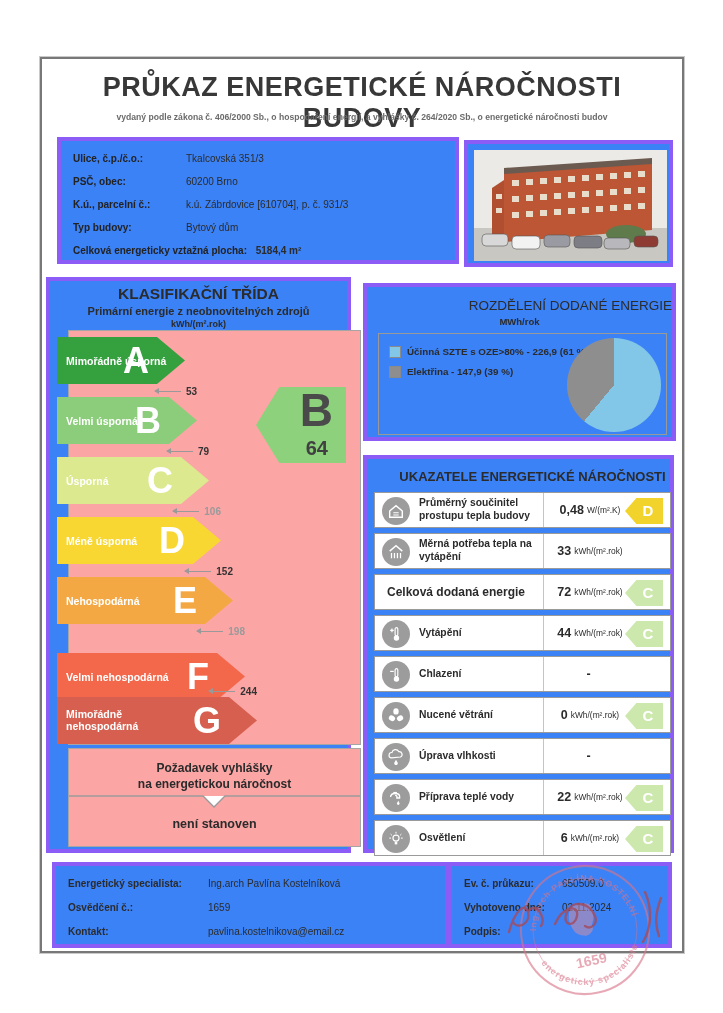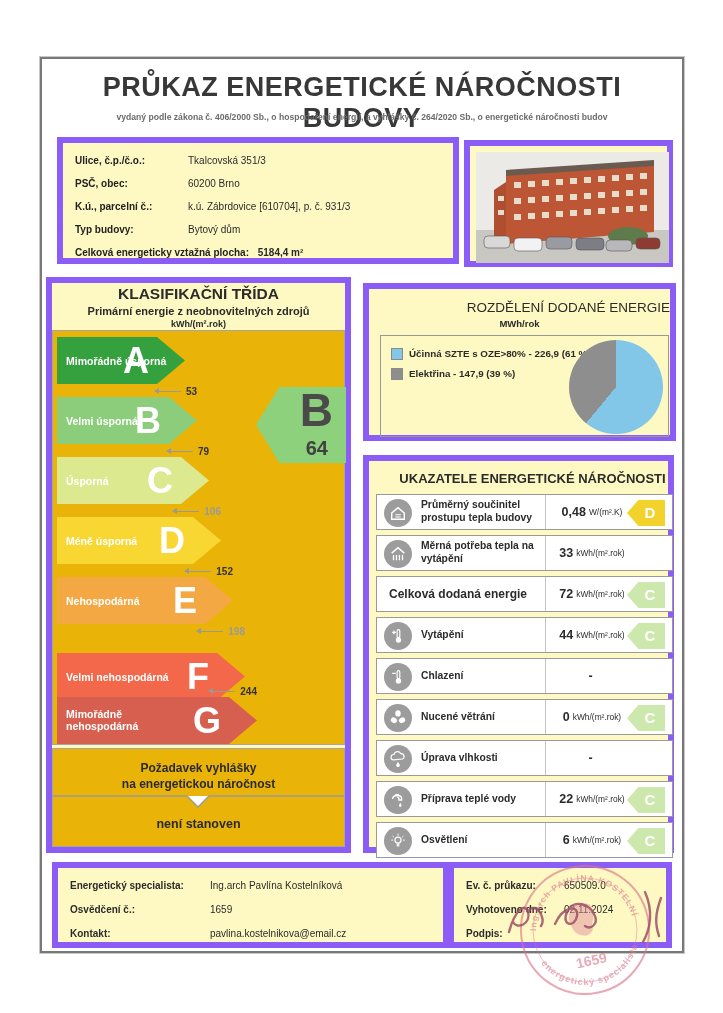--- a/index.html
+++ b/index.html
@@ -9,22 +9,22 @@
   .abs { position:absolute; }
 
   .outer-frame { left:40px; top:57px; width:644px; height:896px;
     border:2px solid #787878; outline:1px solid #c9c9c9; background:#fff; }
 
   .main-title { left:40px; top:72px; width:644px; text-align:center;
     font-size:27px; font-weight:bold; letter-spacing:.5px; color:#383838; }
   .sub-title { left:40px; top:112px; width:644px; text-align:center;
     font-size:8.6px; font-weight:bold; color:#6b6b6b; }
 
-  .box { border:6px solid #8b5cf6; background:#fef9c3; }
-  .thinbox { border:1px solid #a5a5a5; background:#eab308; }
+  .box { border:4px solid #8b5cf6; background:#3b82f6; }
+  .thinbox { border:1px solid #a5a5a5; background:#fca5a5;margin-left:16px; }
 
   .addr-box { left:57px; top:137px; width:402px; height:127px; }
   .addr-row { position:absolute; left:12px; font-size:10px; }
   .addr-label { font-weight:bold; color:#222; }
   .addr-value { position:absolute; left:113px; top:0; white-space:nowrap; font-weight:normal; }
   .addr-value-inline { font-weight:bold; }
 
   .photo-box { left:464px; top:140px; width:209px; height:127px; padding:6px; }
 
   

